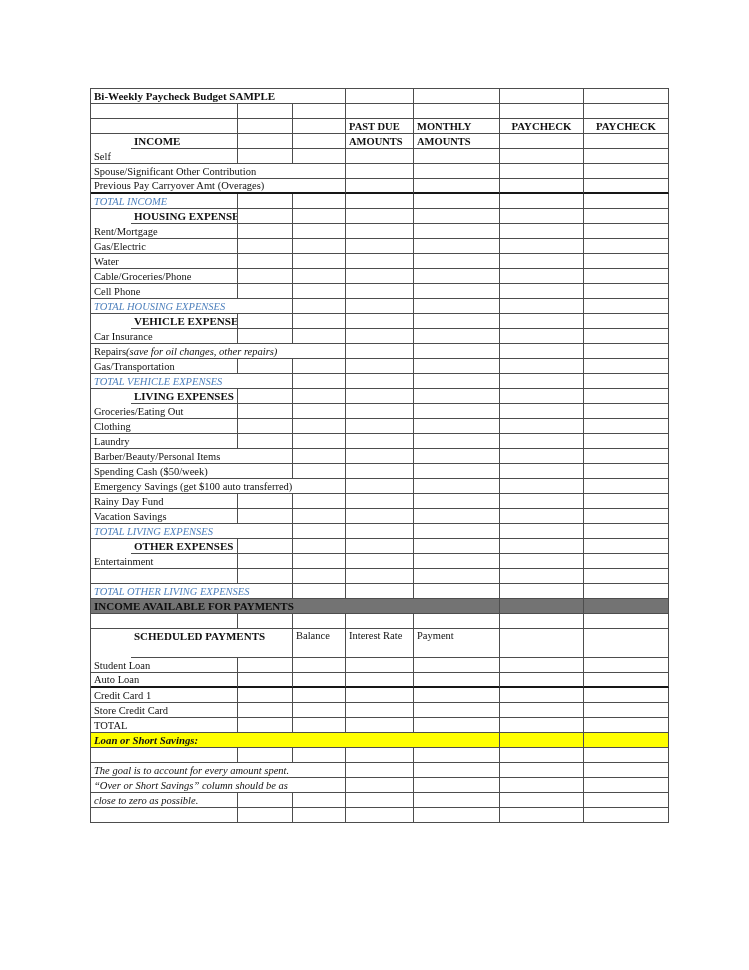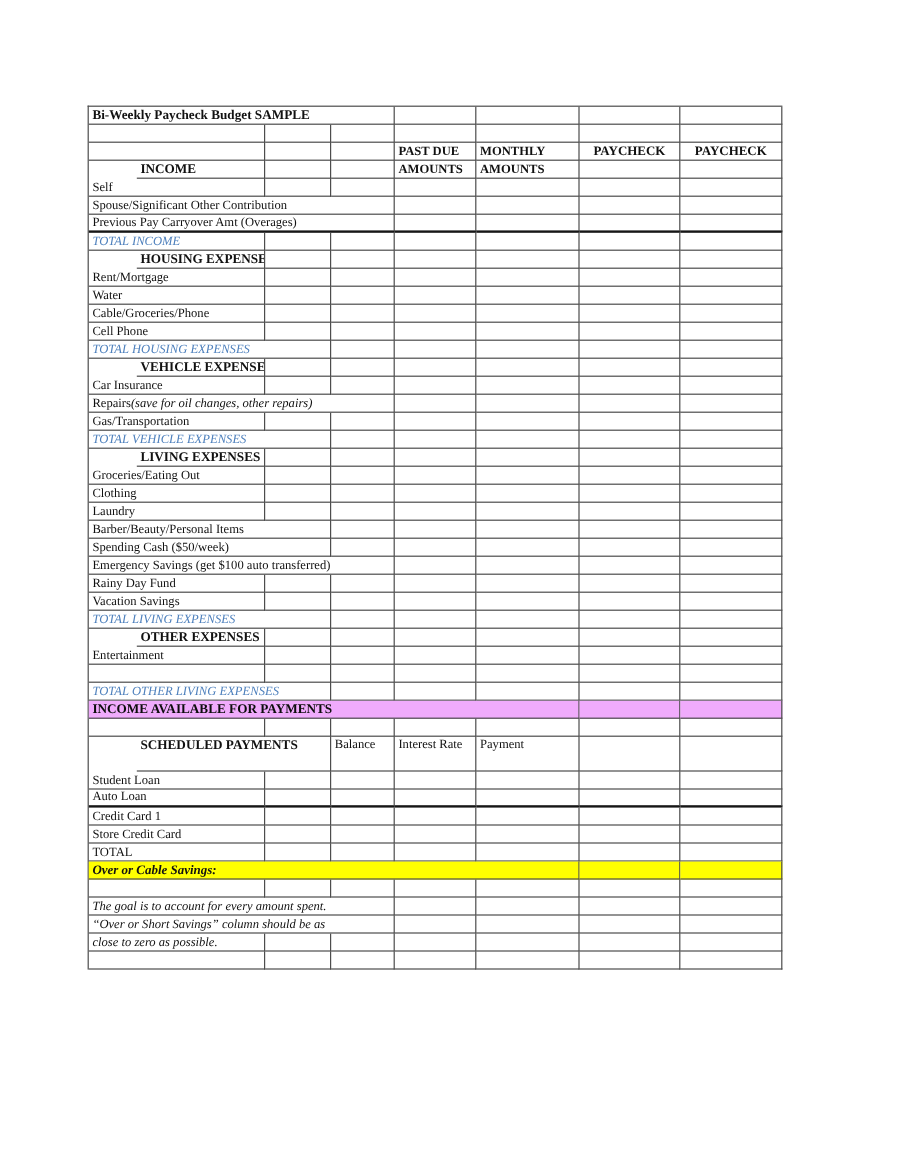--- a/index.html
+++ b/index.html
@@ -2,40 +2,40 @@
 <html><head>
 <meta charset="utf-8">
 <style>
   html,body{margin:0;padding:0;}
   body{
     width:749px;height:970px;background:#ffffff;position:relative;
     font-family:"Liberation Serif", serif;
   }
   .page{position:absolute;inset:0;background:#ffffff;}
   .table{
-    position:absolute;left:73px;top:88px;width:578px;
+    position:absolute;left:90px;top:88px;width:578px;
     border-top:1px solid #4d4d4d;border-left:1px solid #4d4d4d;
   }
   .row{display:grid;grid-template-columns:147px 55px 53px 68px 86px 84px 85px;}
   .cell{
     box-sizing:border-box;height:15px;
     border-right:1px solid #4d4d4d;border-bottom:1px solid #4d4d4d;
     font-size:10.5px;line-height:13px;color:#111;
     padding:0 3px;display:flex;align-items:center;white-space:nowrap;overflow:hidden;
   }
   .row.thick .cell{border-bottom:2.5px solid #161616;}
   .row.tall .cell{height:29px;align-items:flex-start;padding-top:1px;white-space:normal;overflow:visible;line-height:12.5px;}
   .span2{grid-column:span 2;}
   .span3{grid-column:span 3;}
   .span5{grid-column:span 5;}
   .row.title .cell:first-child{font-weight:bold;font-size:11px;}
   .row.bold .cell:first-child{font-weight:bold;font-size:11px;margin-left:40px;}
   .row.blue .cell:first-child{color:#4f81bd;font-style:italic;}
   .row.note .cell:first-child{font-style:italic;}
-  .row.green .cell{background:#f0abfc;}
+  .row.green .cell{background:#737373;}
   .row.green .cell:first-child{font-weight:bold;font-size:11px;color:#0d0d0d;}
   .row.yellow .cell{background:#ffff00;}
   .row.yellow .cell:first-child{font-weight:bold;font-style:italic;font-size:10.8px;}
   .cell.bi{font-weight:bold;}
   .cell.bc{font-weight:bold;justify-content:center;font-size:10.8px;}
   .cell.blue-fill{background:#5588c7;}
   .itpart{font-style:italic;}
 </style>
 </head>
 <body>
@@ -120,20 +120,29 @@
       <div class="row ">
         <div class="cell">Rent/Mortgage</div>
         <div class="cell"></div>
         <div class="cell"></div>
         <div class="cell"></div>
         <div class="cell"></div>
         <div class="cell"></div>
         <div class="cell"></div>
       </div>
       <div class="row ">
+        <div class="cell">Gas/Electric</div>
+        <div class="cell"></div>
+        <div class="cell"></div>
+        <div class="cell"></div>
+        <div class="cell"></div>
+        <div class="cell"></div>
+        <div class="cell"></div>
+      </div>
+      <div class="row ">
         <div class="cell">Water</div>
         <div class="cell"></div>
         <div class="cell"></div>
         <div class="cell"></div>
         <div class="cell"></div>
         <div class="cell"></div>
         <div class="cell"></div>
       </div>
       <div class="row ">
         <div class="cell">Cable/Groceries/Phone</div>
@@ -384,21 +393,21 @@
       <div class="row ">
         <div class="cell">TOTAL</div>
         <div class="cell"></div>
         <div class="cell"></div>
         <div class="cell"></div>
         <div class="cell"></div>
         <div class="cell"></div>
         <div class="cell"></div>
       </div>
       <div class="row yellow">
-        <div class="cell span5">Over or Cable Savings:</div>
+        <div class="cell span5">Loan or Short Savings:</div>
         <div class="cell blue-fill"></div>
         <div class="cell"></div>
       </div>
       <div class="row ">
         <div class="cell"></div>
         <div class="cell"></div>
         <div class="cell"></div>
         <div class="cell"></div>
         <div class="cell"></div>
         <div class="cell"></div>

